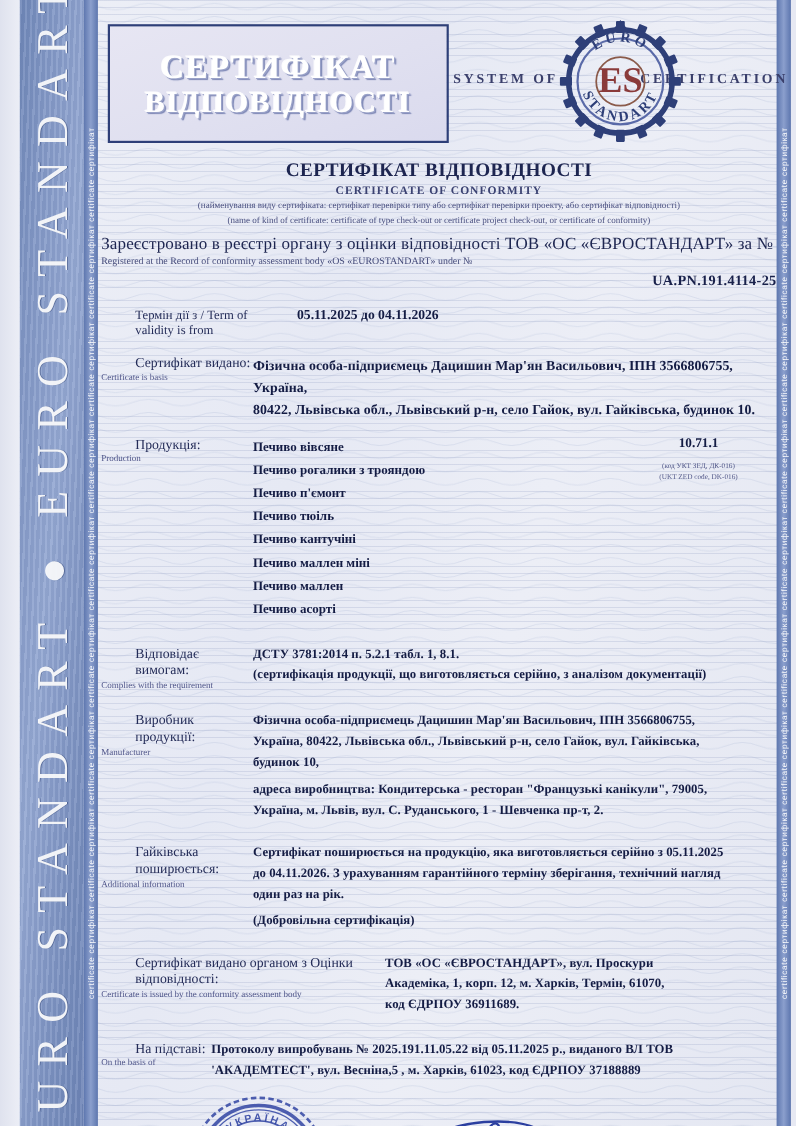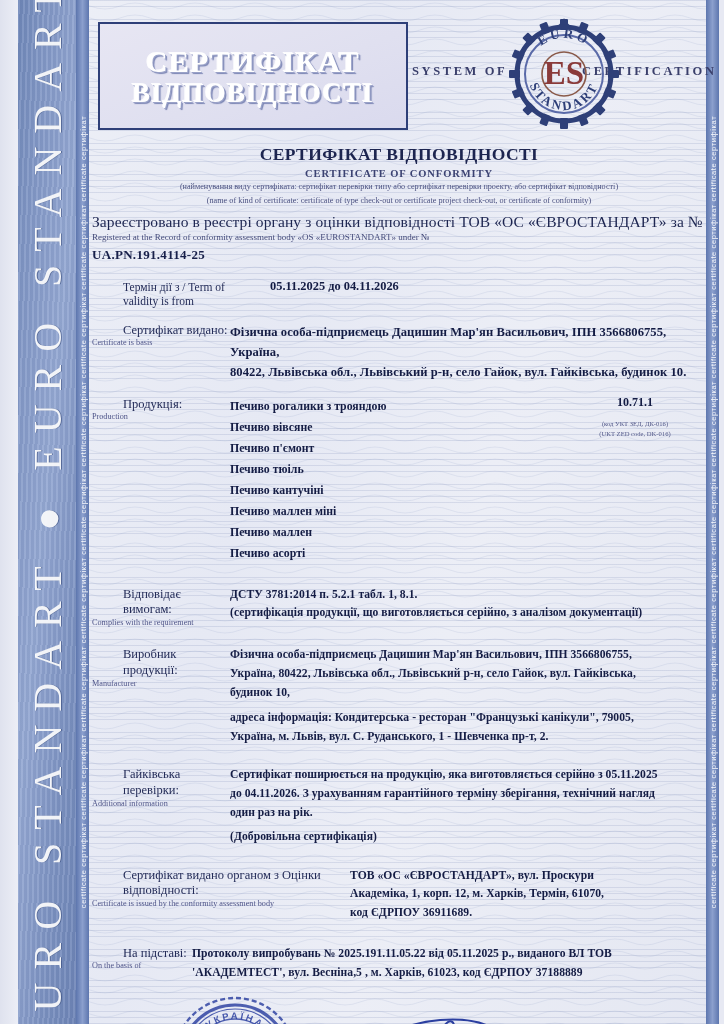--- a/index.html
+++ b/index.html
@@ -131,21 +131,21 @@
   .doc-note {
     text-align: center; font-size: 8.2px; color: #4a5080;
     line-height: 1.45; margin-top: 2px;
   }
 
   .reg-line {
     font-size: 15.5px; color: #1d2550; margin-top: 6px; letter-spacing: .1px;
   }
   .reg-sub { font-size: 9px; color: #454b7a; margin-top: 1px; }
   .reg-num {
-    text-align: left; font-weight: 700; font-size: 13px;
+    text-align: right; font-weight: 700; font-size: 13px;
     color: #18204a; margin-top: 5px; letter-spacing: .3px;
   }
 
   
   .row { display: flex; margin-top: 13px; }
   .row .lbl {
     width: 138px; flex: 0 0 138px; padding-top: 1px;
   }
   .lbl .ua { font-size: 12.5px; color: #242c58; line-height: 1.25; margin-left: 31px; }
   .lbl .en { font-size: 8.2px; color: #50568a; line-height: 1.3; }
@@ -303,22 +303,22 @@
         <div class="ua">Продукція:</div>
         <div class="en">Production</div>
       </div>
       <div class="val prod-wrap">
         <div class="prod-code">
           <div class="code">10.71.1</div>
           <div class="cap">(код УКТ ЗЕД, ДК-016)</div>
           <div class="cap" style="margin-top:0">(UKT ZED code, DK-016)</div>
         </div>
         <div class="prod-list">
+          <div class="item">Печиво вівсяне</div>
           <div class="item">Печиво рогалики з трояндою</div>
-          <div class="item">Печиво вівсяне</div>
           <div class="item">Печиво п'ємонт</div>
           <div class="item">Печиво тюіль</div>
           <div class="item">Печиво кантучіні</div>
           <div class="item">Печиво маллен міні</div>
           <div class="item">Печиво маллен</div>
           <div class="item">Печиво асорті</div>
         </div>
       </div>
     </div>
 
@@ -335,29 +335,29 @@
 
     <div class="row" style="margin-top:18px">
       <div class="lbl">
         <div class="ua">Виробник продукції:</div>
         <div class="en">Manufacturer</div>
       </div>
       <div class="val">
         <div class="b">Фізична особа-підприємець Дацишин Мар'ян Васильович, ІПН 3566806755,</div>
         <div class="b">Україна, 80422, Львівська обл., Львівський р-н, село Гайок, вул. Гайківська,</div>
         <div class="b">будинок 10,</div>
-        <div class="b" style="margin-top:6px">адреса інформація:  Кондитерська - ресторан "Французькі канікули", 79005,</div>
+        <div class="b" style="margin-top:6px">адреса виробництва:  Кондитерська - ресторан "Французькі канікули", 79005,</div>
         <div class="b">Україна, м. Львів, вул. С. Руданського, 1 - Шевченка пр-т, 2.</div>
       </div>
     </div>
 
     <div class="row" style="margin-top:20px">
       <div class="lbl">
         <div class="ua">Гайківська</div>
-        <div class="ua">перевірки:</div>
+        <div class="ua">поширюється:</div>
         <div class="en">Additional information</div>
       </div>
       <div class="val">
         <div class="b">Сертифікат поширюється на продукцію, яка виготовляється серійно з 05.11.2025</div>
         <div class="b">до 04.11.2026. З урахуванням гарантійного терміну зберігання, технічний нагляд</div>
         <div class="b">один раз на рік.</div>
         <div class="b" style="margin-top:5px">(Добровільна сертифікація)</div>
       </div>
     </div>
 

